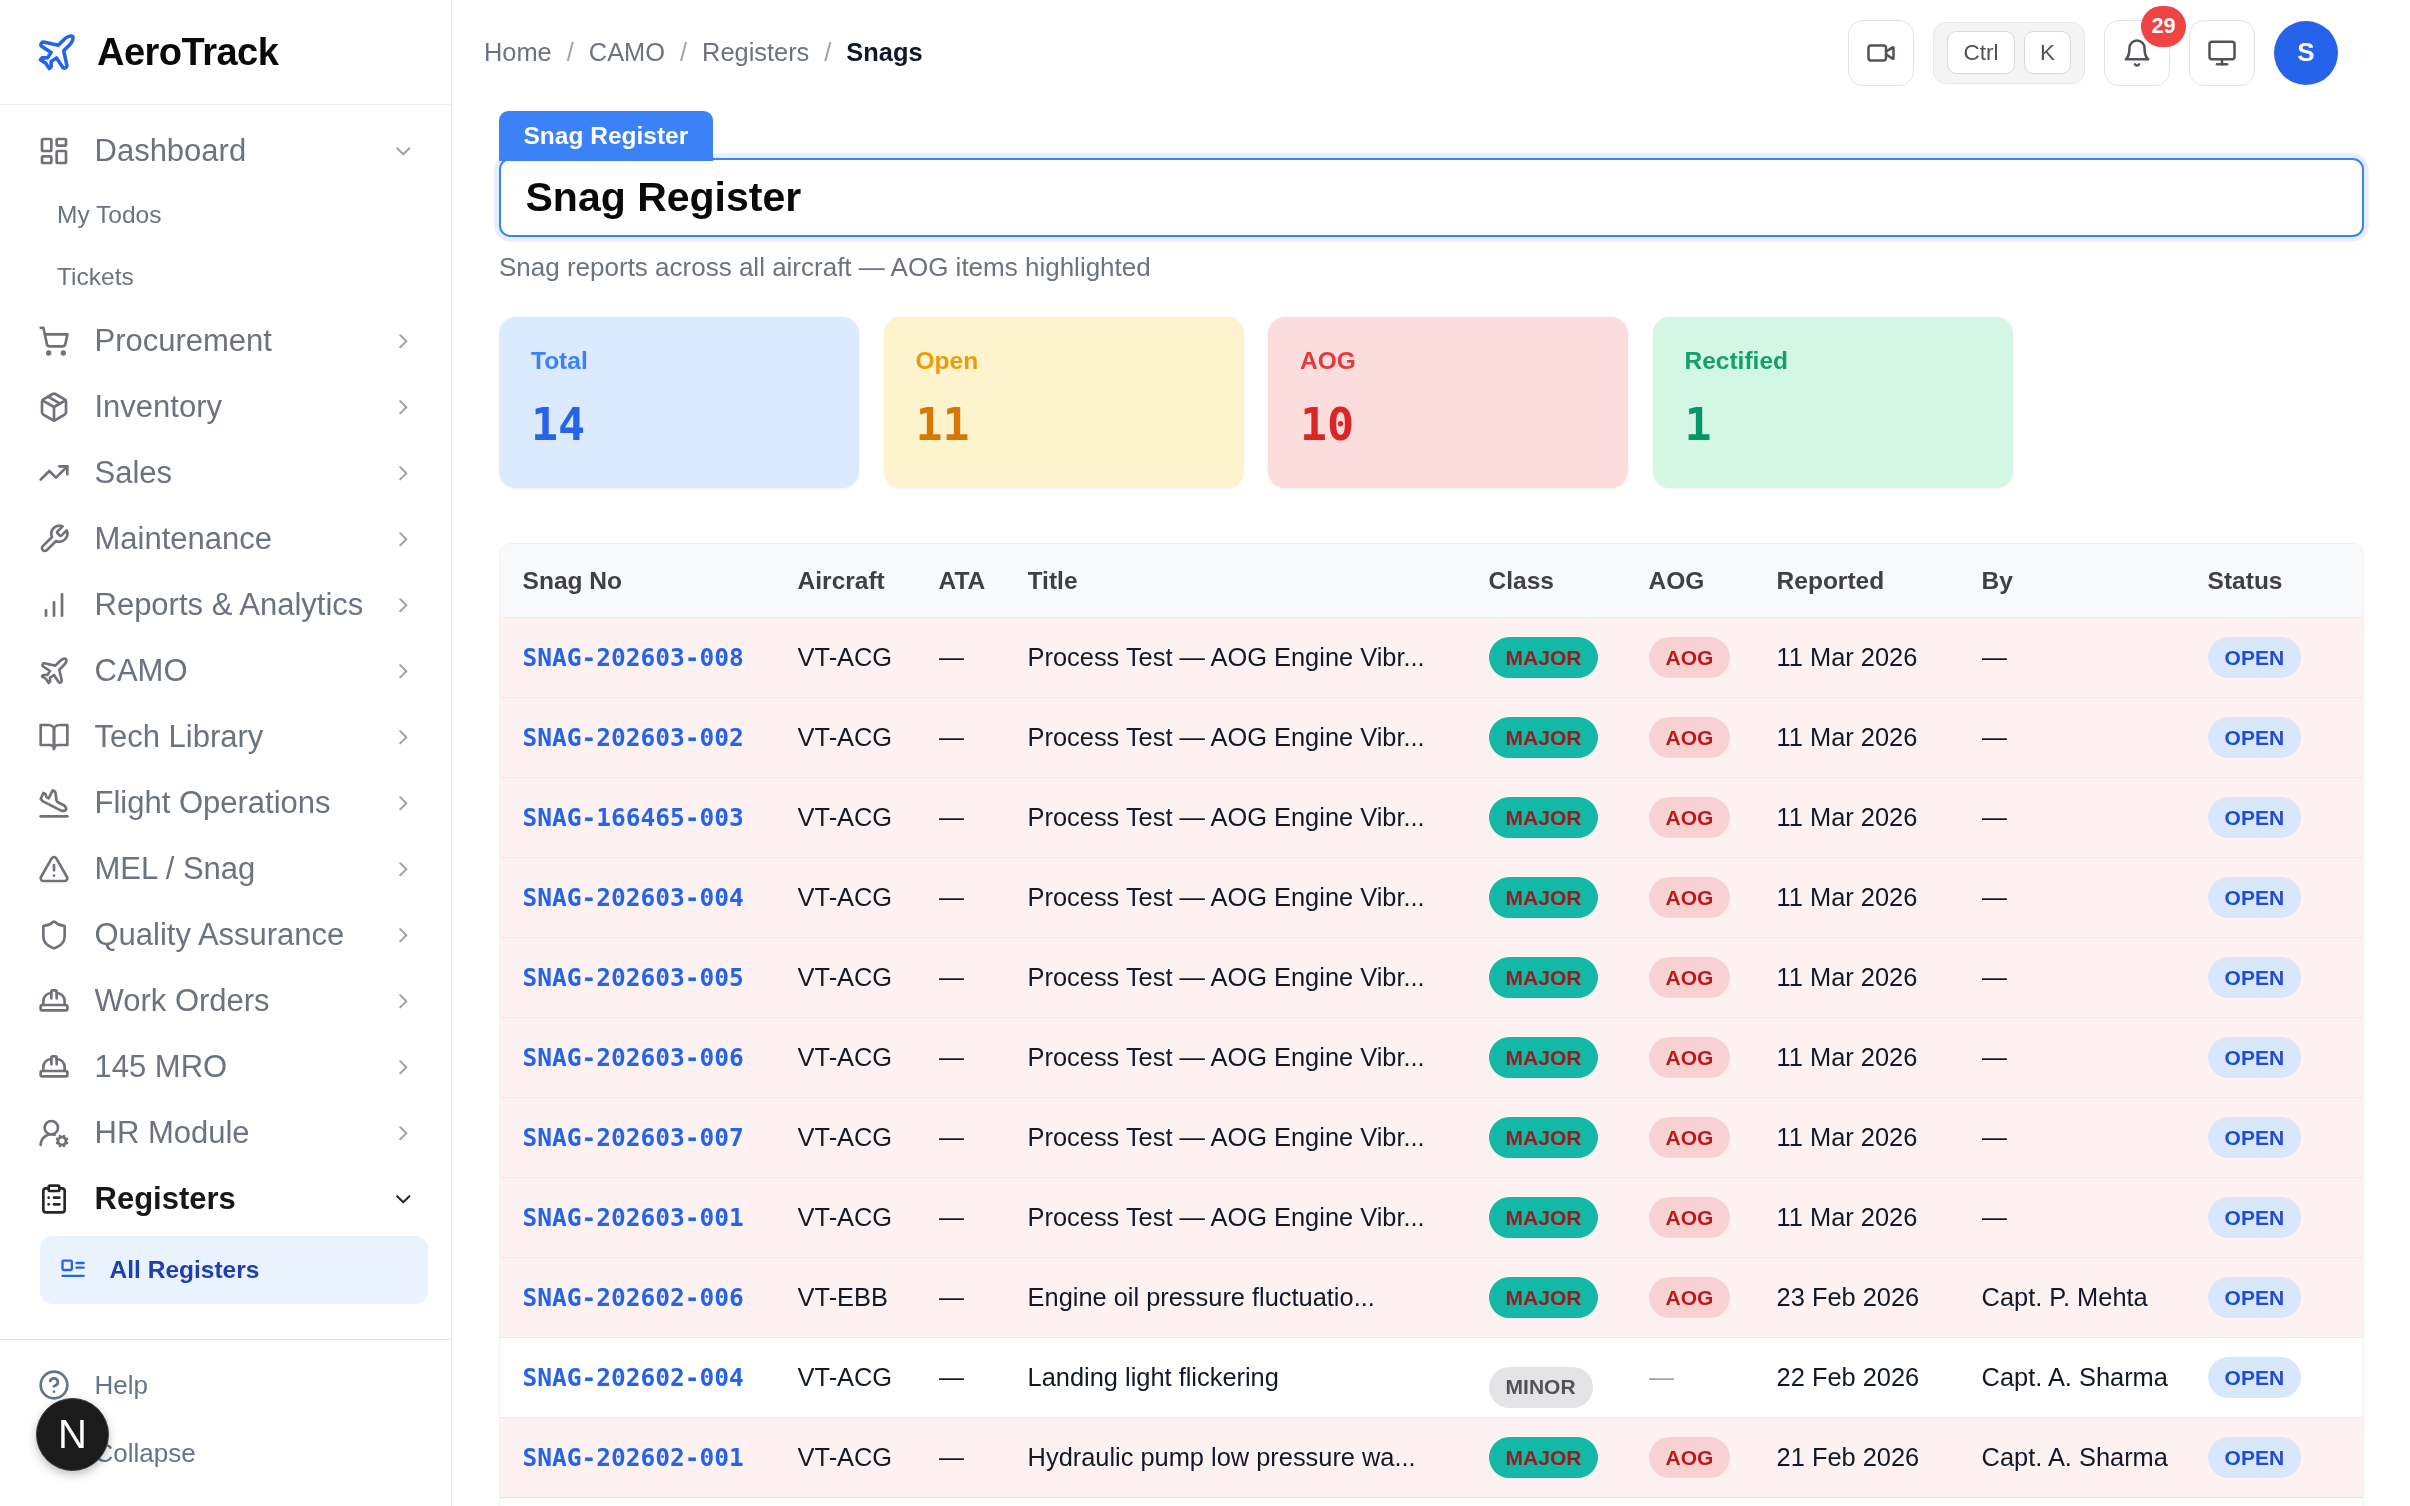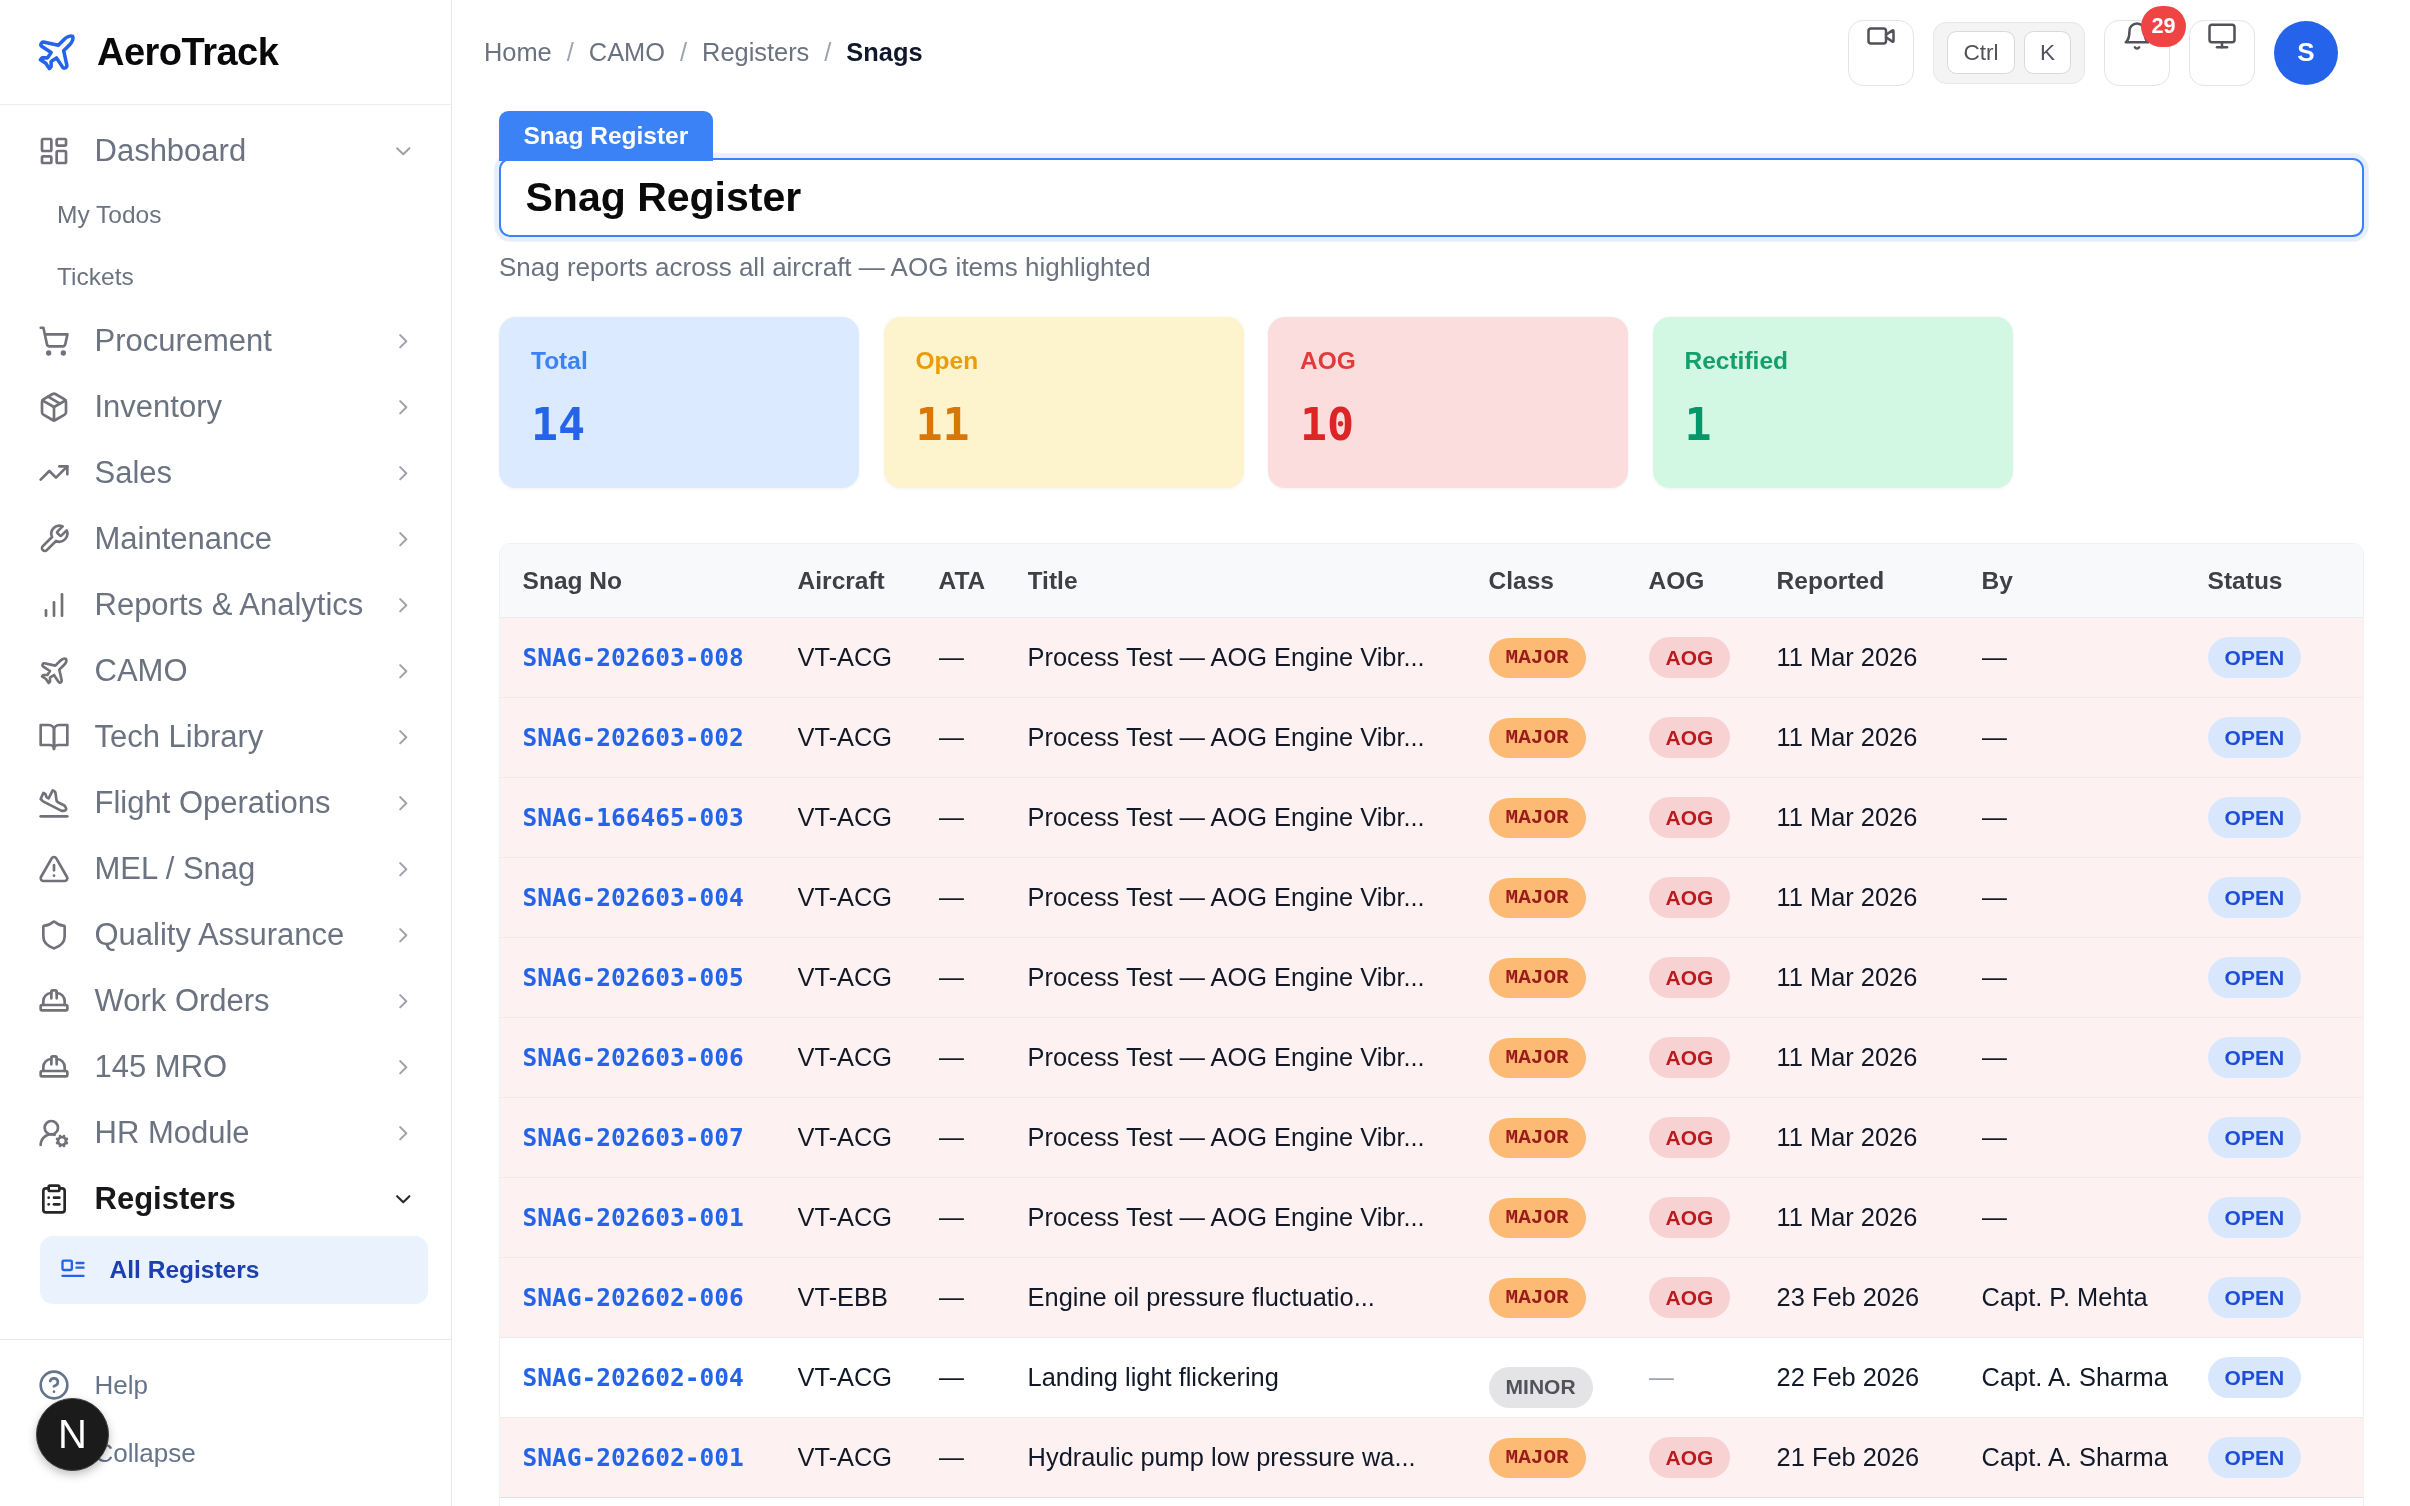--- a/index.html
+++ b/index.html
@@ -46,21 +46,21 @@
 
   
   .main { flex:1; display:flex; flex-direction:column; height:1507px; overflow:hidden; }
   .topbar { height:105px; min-height:105px; display:flex; align-items:center; padding:0 73px 0 32px; }
   .breadcrumb { display:flex; align-items:center; gap:15px; font-size:25.4px; color:#6b7280; }
   .crumb { cursor:pointer; }
   .crumb-sep { color:#9ca3af; }
   .crumb-current { color:#0f172a; font-weight:bold;text-align:center; }
   .actions { margin-left:auto; display:flex; align-items:center; gap:19px; }
   .icon-btn { width:66px; height:66px; border:1.9px solid #e4e4e7; border-radius:15px;
-              background:#fff; display:flex; align-items:flex-start; justify-content:center;
+              background:#fff; display:flex; align-items:center; justify-content:center;
               color:#52525b; position:relative; cursor:pointer; }
   .icon-btn .ic { width:30px; height:30px; }
   .kbd-group { height:62px; background:#f4f4f5; border:1.9px solid #e7e7e9; border-radius:13px;
                display:flex; align-items:center; gap:9.4px; padding:0 13px; cursor:pointer; }
   .kbd { background:#fff; border:1.9px solid #d9d9dd; border-radius:9.4px; padding:7.5px 15px;
          font-size:22.6px; color:#52525b; }
   .badge-notif { position:absolute; top:-15px; right:-17px; min-width:45px; height:41px;
                  background:#ef4444; color:#fff; font-size:21.7px; font-weight:bold;
                  border-radius:21px; display:flex; align-items:center; justify-content:center;
                  padding:0 9.4px; }
@@ -92,21 +92,21 @@
   .thead, .trow { display:grid;
     grid-template-columns:275px 141px 89px 461px 160px 128px 205px 226px 1fr;
     align-items:center; padding-left:22.6px; }
   .thead { background:#f8f9fa; height:73px; font-size:24.5px; font-weight:bold; color:#3f3f46; }
   .trow { height:80px; border-top:0.9px solid #ececee; font-size:25.4px; color:#111827; background:#fff; cursor:pointer; }
   .trow.aog-row { background:#fdf2f1; }
   .snag-link { font-family:"DejaVu Sans Mono", monospace; font-weight:bold; color:#2563eb;
                font-size:24.5px; cursor:pointer; }
   .cell { white-space:nowrap; overflow:hidden; }
   .badge { display:inline-block; font-size:21px; font-weight:bold; padding:8.5px 17px; border-radius:941px; }
-  .b-major { background:#fdba74; color:#991b1b;font-family:Liberation Mono, monospace; }
+  .b-major { background:#14b8a6; color:#991b1b; }
   .b-minor { background:#e4e4e7; color:#52525b;margin-top:19px; }
   .b-aog   { background:#f8d2d2; color:#b91c1c; }
   .b-open  { background:#d9e7fd; color:#1d4ed8; }
   .dash-muted { color:#9ca3af; }
   .trow-stub { height:24.5px; border-top:0.9px solid #e2e2e4; background:#fff; }
 </style>
 </head>
 <body>
 
 <aside class="sidebar">

